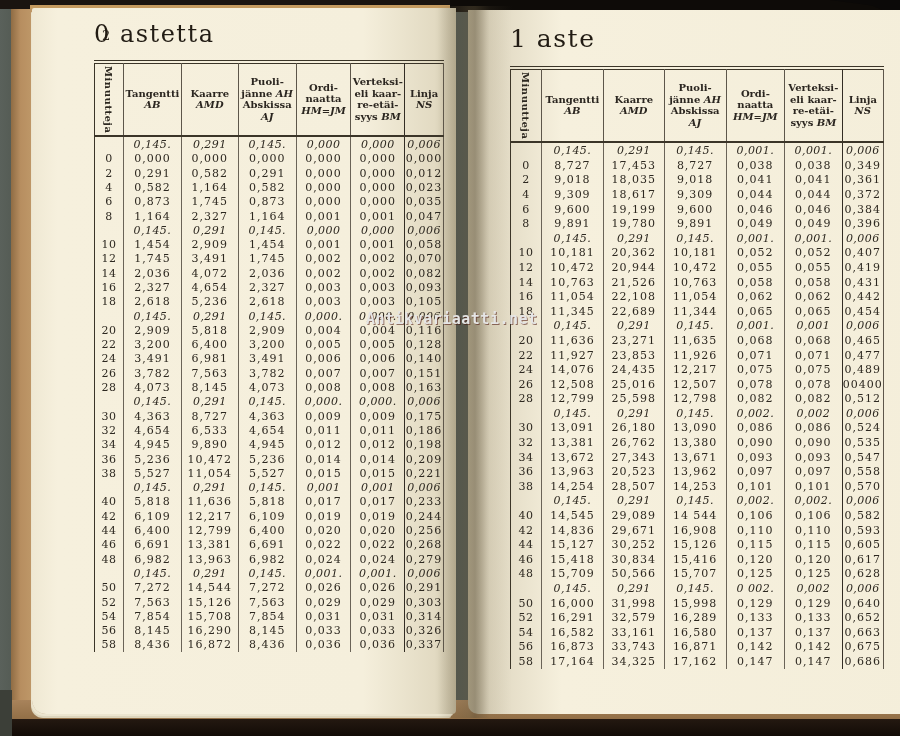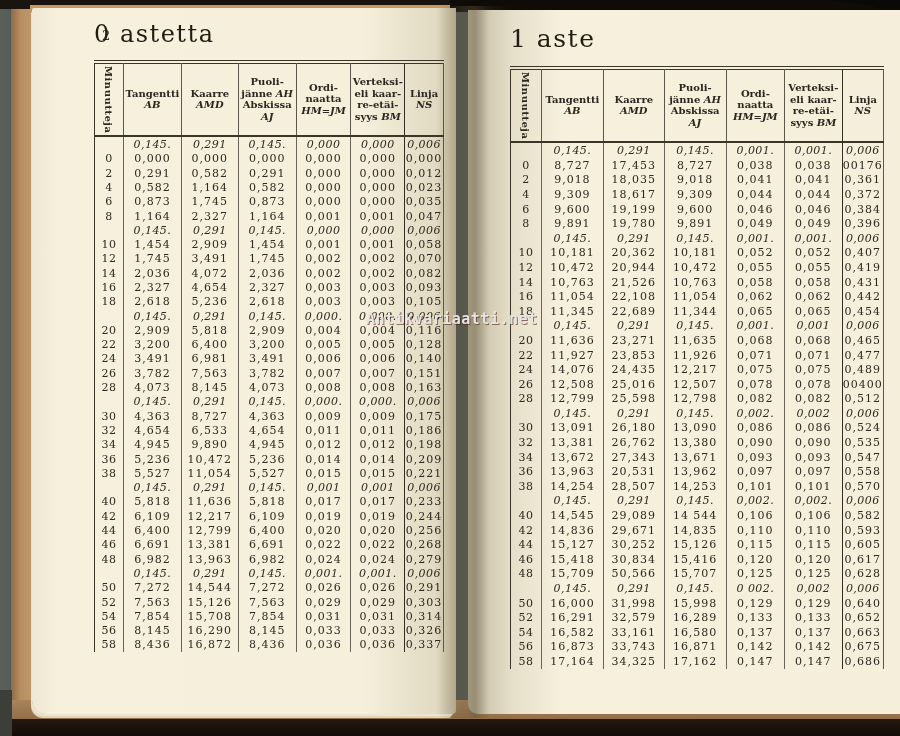--- a/index.html
+++ b/index.html
@@ -512,21 +512,21 @@
               <td>0,001.</td>
               <td class="linja">0,006</td>
             </tr>
             <tr>
               <td class="min">0</td>
               <td>8,727</td>
               <td>17,453</td>
               <td>8,727</td>
               <td>0,038</td>
               <td>0,038</td>
-              <td class="linja">00176</td>
+              <td class="linja">0,349</td>
             </tr>
             <tr>
               <td class="min">2</td>
               <td>9,018</td>
               <td>18,035</td>
               <td>9,018</td>
               <td>0,041</td>
               <td>0,041</td>
               <td class="linja">0,361</td>
             </tr>
@@ -697,21 +697,21 @@
               <td>13,672</td>
               <td>27,343</td>
               <td>13,671</td>
               <td>0,093</td>
               <td>0,093</td>
               <td class="linja">0,547</td>
             </tr>
             <tr>
               <td class="min">36</td>
               <td>13,963</td>
-              <td>20,531</td>
+              <td>20,523</td>
               <td>13,962</td>
               <td>0,097</td>
               <td>0,097</td>
               <td class="linja">0,558</td>
             </tr>
             <tr>
               <td class="min">38</td>
               <td>14,254</td>
               <td>28,507</td>
               <td>14,253</td>
@@ -734,21 +734,21 @@
               <td>29,089</td>
               <td>14 544</td>
               <td>0,106</td>
               <td>0,106</td>
               <td class="linja">0,582</td>
             </tr>
             <tr>
               <td class="min">42</td>
               <td>14,836</td>
               <td>29,671</td>
-              <td>14,835</td>
+              <td>16,908</td>
               <td>0,110</td>
               <td>0,110</td>
               <td class="linja">0,593</td>
             </tr>
             <tr>
               <td class="min">44</td>
               <td>15,127</td>
               <td>30,252</td>
               <td>15,126</td>
               <td>0,115</td>

